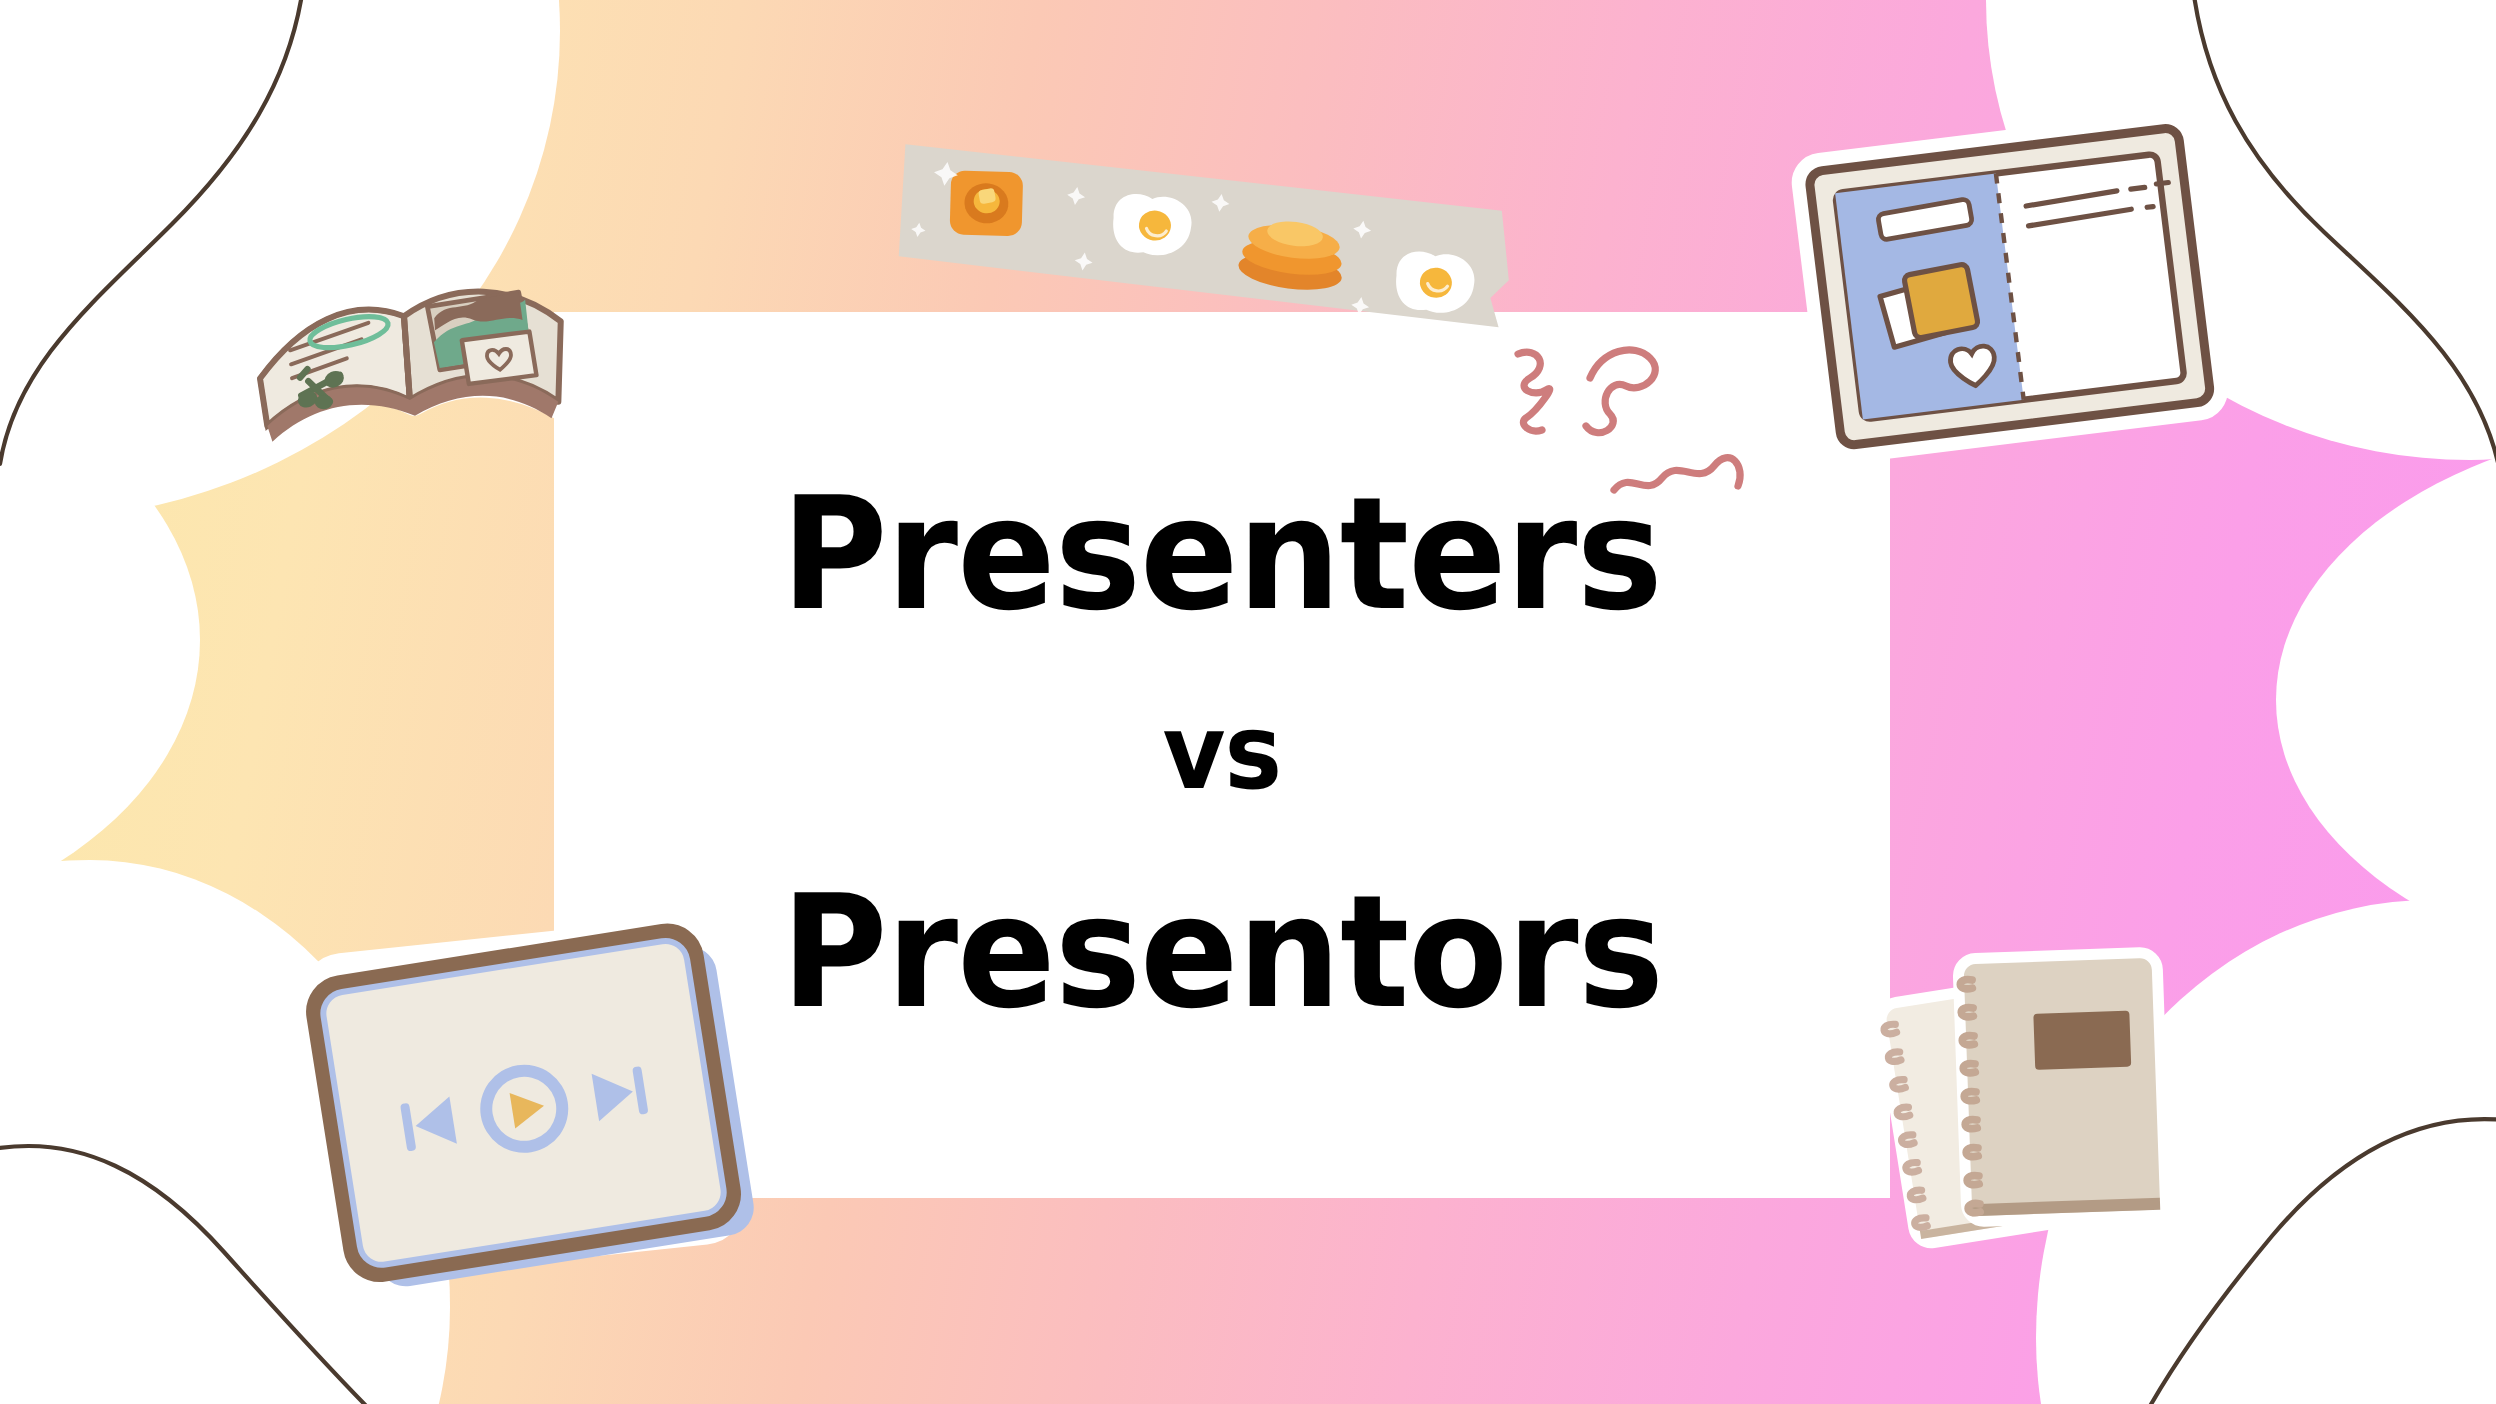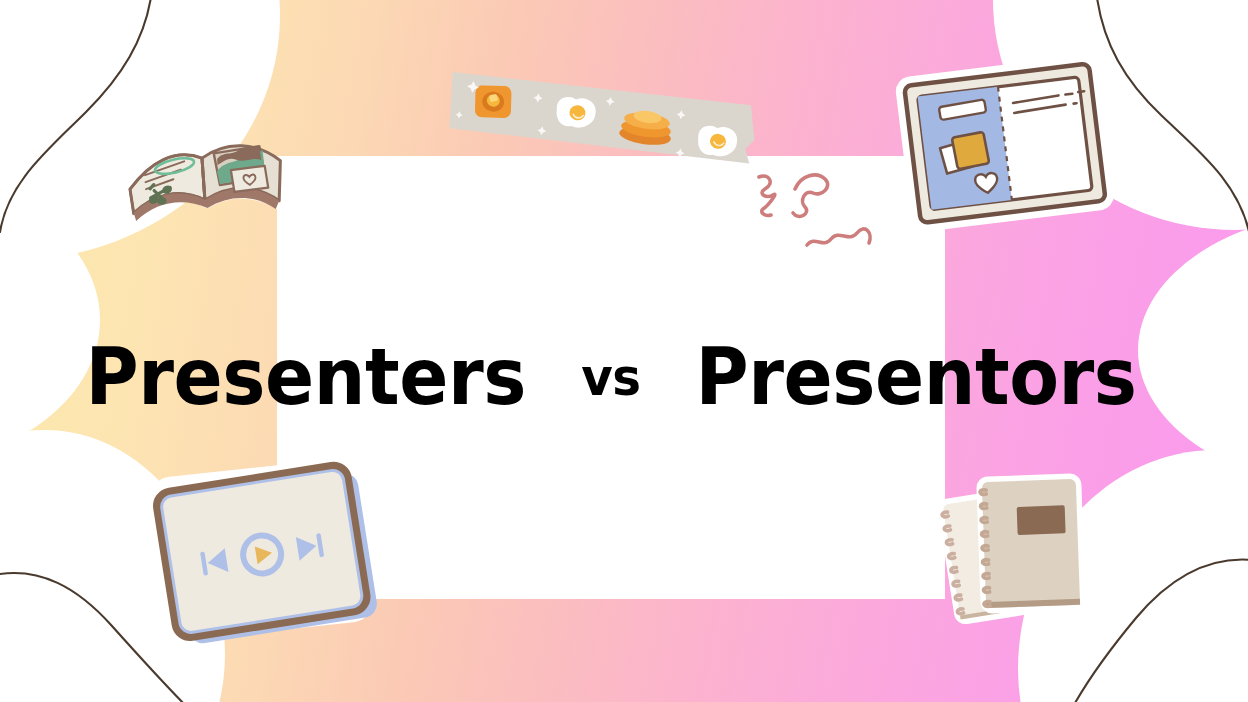--- a/index.html
+++ b/index.html
@@ -70,21 +70,21 @@
     left:277px; top:156px;
     width:668px; height:443px;
     background:#ffffff;
   }
 
   
   .title-block {
     position:absolute;
     left:277px; top:156px;
     width:668px; height:443px;
-    display:flex; 
+    display:flex; flex-direction:column;
     align-items:center; justify-content:center;
     gap:36px;
   }
   .title-line {
     color:#000000;
     font-family:"DejaVu Sans", sans-serif;
     font-weight:bold;
     letter-spacing:-0.5px;
     line-height:0.98;
     white-space:nowrap;

